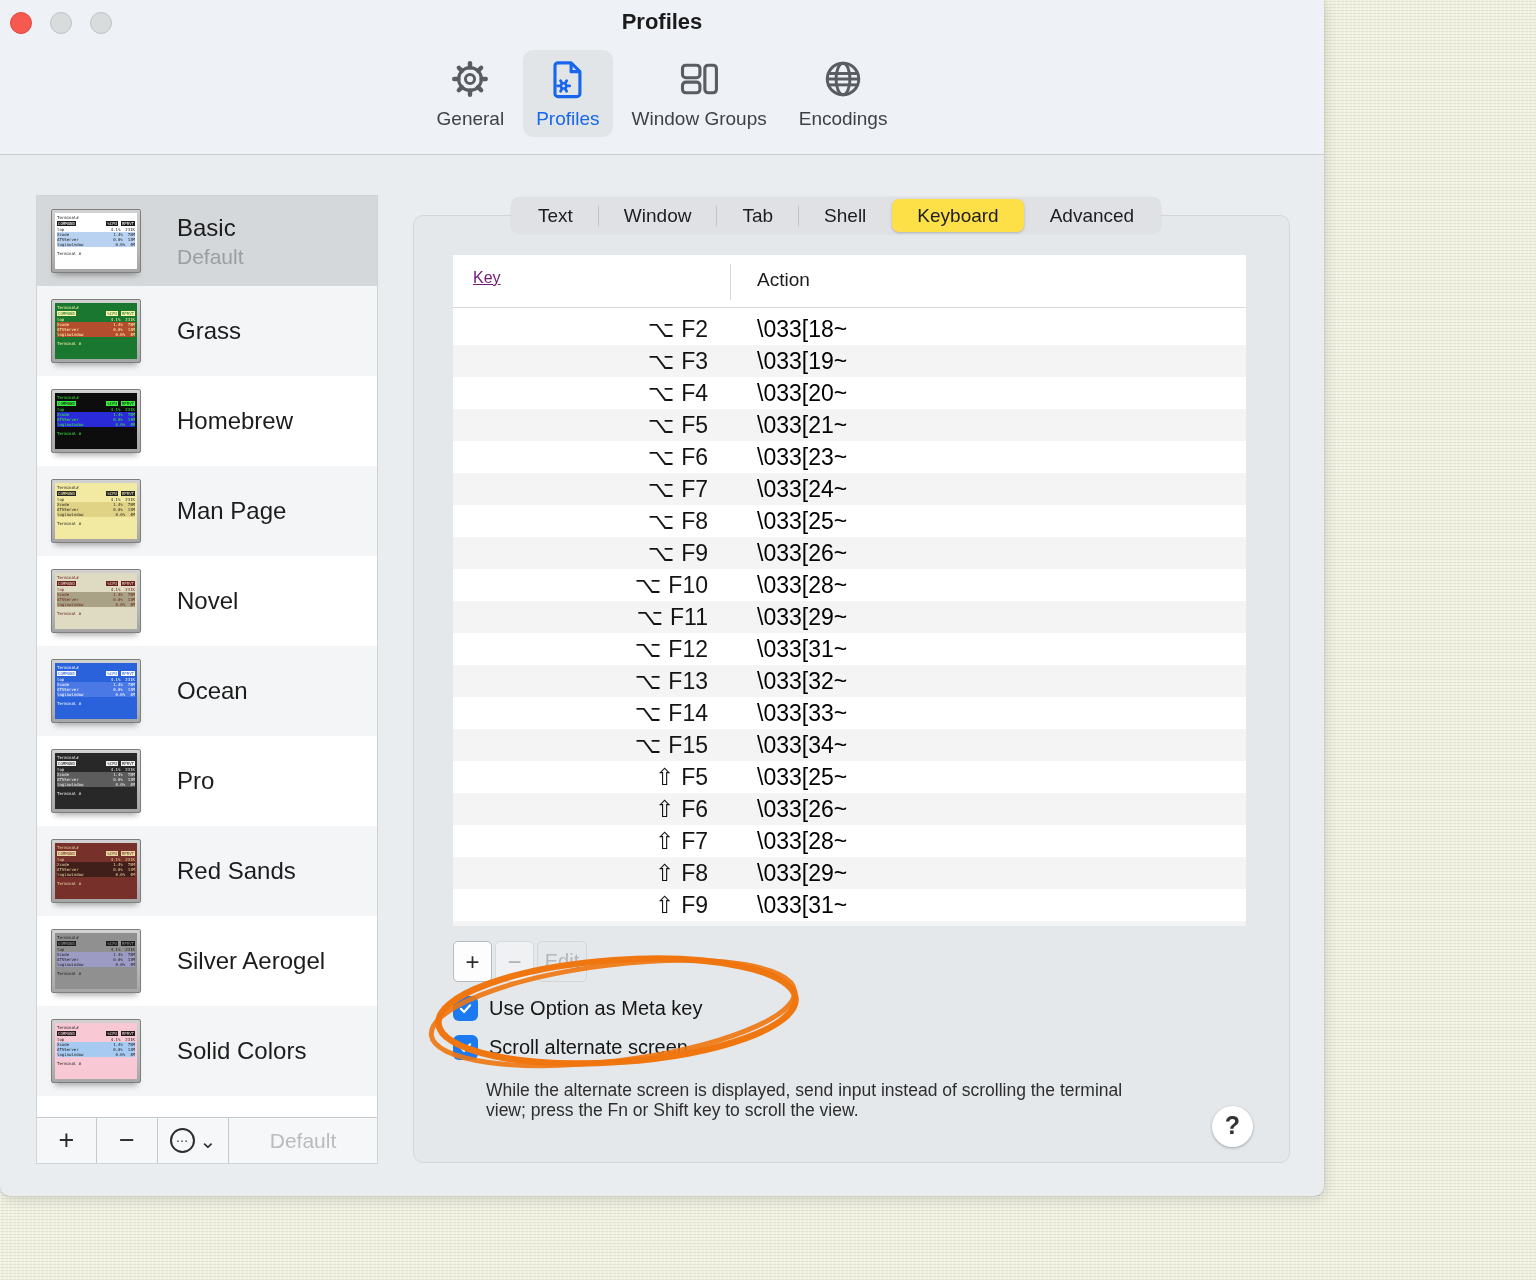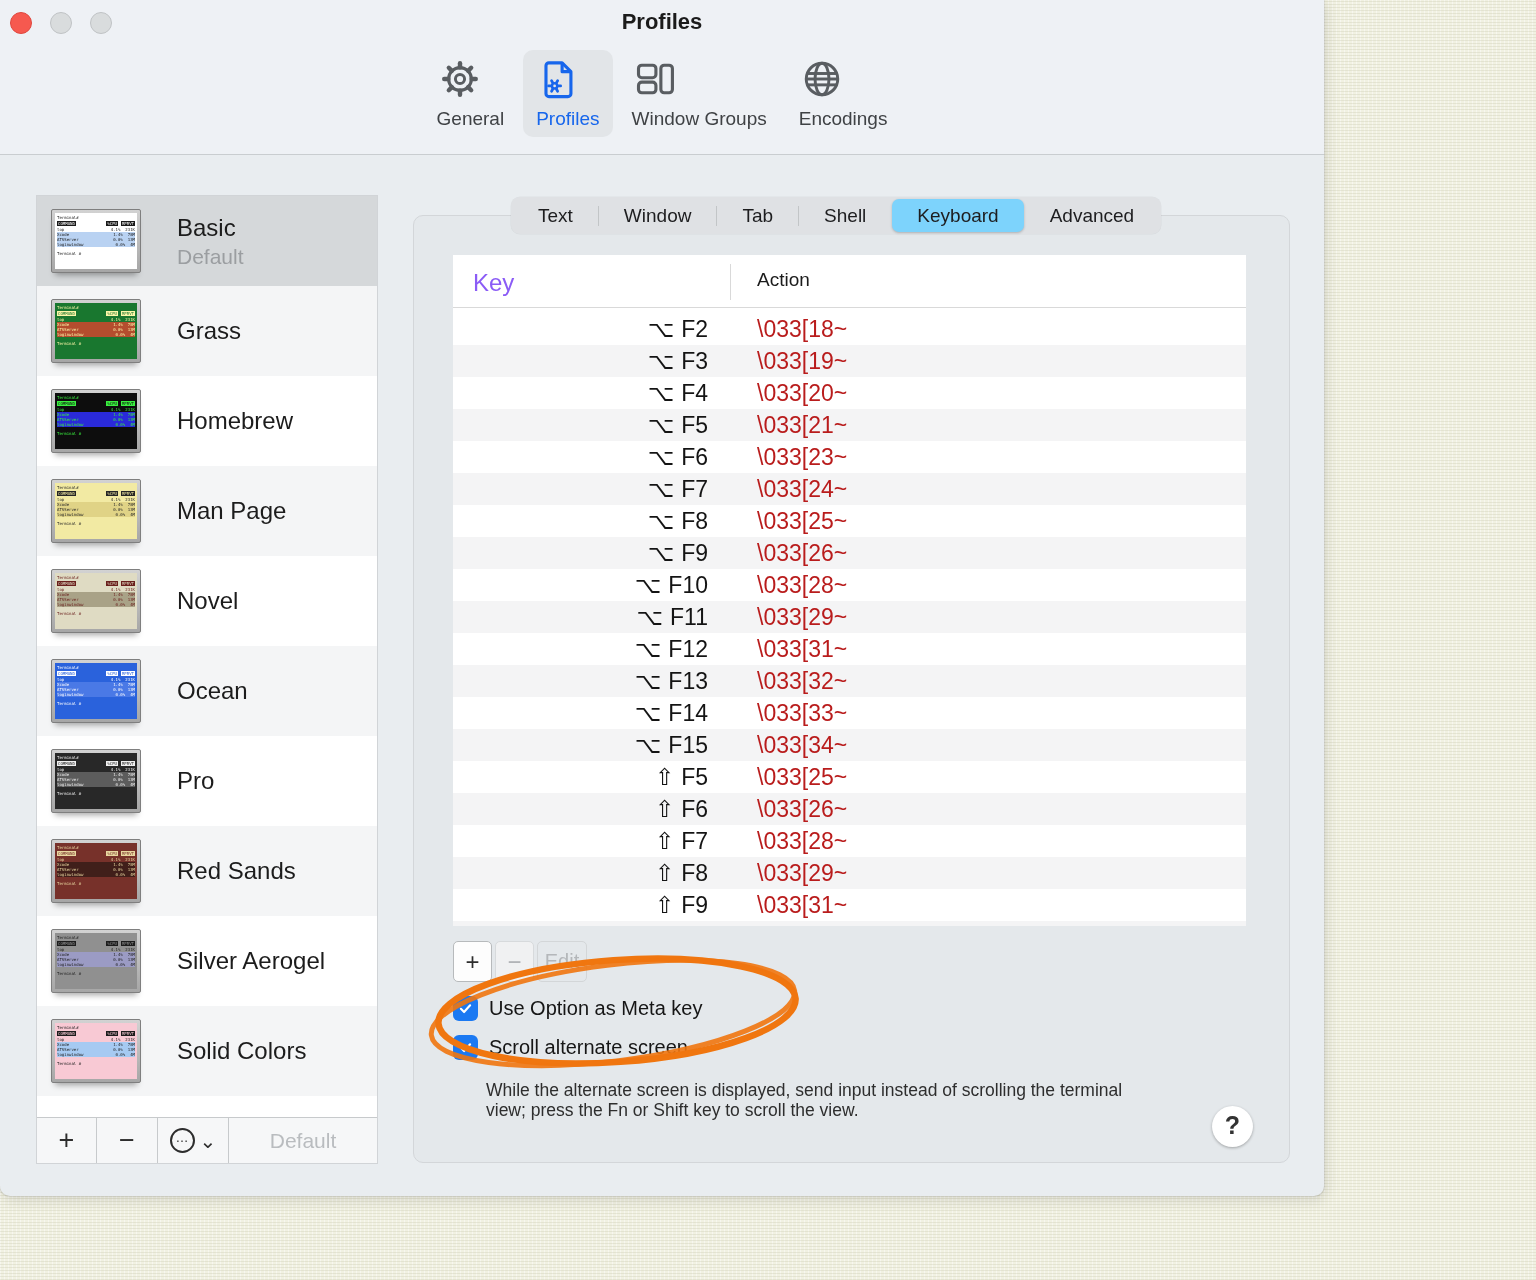--- a/index.html
+++ b/index.html
@@ -30,21 +30,21 @@
   .window-title {
     position:absolute; top:9px; left:0; width:100%;
     text-align:center; font-size:22px; font-weight:700; color:#1b1b1b;
   }
   
   .toolbar {
     position:absolute; top:50px; left:0; width:100%;
     display:flex; justify-content:center; align-items:flex-start; gap:6px;
   }
   .toolbar-item {
-    display:flex; flex-direction:column; gap:5px;
+    display:flex; flex-direction:column; align-items:center; gap:5px;
     padding:8px 13px; border-radius:10px; color:#3f4245; cursor:default;
   }
   .toolbar-item .tb-icon { width:46px; height:46px; color:#595d61; display:flex; align-items:center; justify-content:center; }
   .toolbar-item .tb-icon svg { width:44px; height:44px; }
   .toolbar-item .tb-label { font-size:19px; line-height:20px; white-space:nowrap; }
   .toolbar-item.selected { background:#e2e5e8; }
   .toolbar-item.selected .tb-label, .toolbar-item.selected .tb-icon { color:#1766ec; }
   
   .sidebar {
     position:absolute; left:37px; top:196px; width:340px; height:967px;
@@ -99,38 +99,38 @@
   .tabbar {
     position:absolute; left:511px; top:197px; height:37px;
     display:inline-flex; align-items:center;
     background:#dfe1e4; border-radius:9px; padding:2px;
     box-shadow:0 0 0 .5px rgba(0,0,0,.05);
   }
   .tab {
     font-size:19px; color:#1d1d1f; padding:0 25px; height:33px; line-height:33px;
     border-radius:7px; white-space:nowrap; cursor:default;
   }
-  .tab.selected { background:#7dd3fc; box-shadow:0 1px 2.5px rgba(0,0,0,.22); }
+  .tab.selected { background:#fde047; box-shadow:0 1px 2.5px rgba(0,0,0,.22); }
   .tab-sep { width:1px; height:20px; background:#c2c5c7; }
   .tab-sep.hide { visibility:hidden; }
   
   .kv-table {
     position:absolute; left:453px; top:255px; width:793px; height:671px;
     background:#ffffff; overflow:hidden;
   }
   .kv-header { position:relative; height:53px; background:#fff; border-bottom:1px solid #d9d9d9; }
-  .kv-header .col-key { position:absolute; left:20px; top:14px; font-size:24px; color:#8b5cf6; }
+  .kv-header .col-key { position:absolute; left:20px; top:14px; font-size:16px; color:#701a75;text-decoration:underline; }
   .kv-header .col-action { position:absolute; left:304px; top:14px; font-size:19px; color:#1b1b1b; }
   .kv-header .col-div { position:absolute; left:277px; top:9px; width:1px; height:36px; background:#d9d9d9; }
   .kv-rows { padding-top:5px; }
   .kv-row { display:flex; height:32px; align-items:center; background:#fff; font-size:23px; }
   .kv-row.alt { background:#f4f4f5; }
   .kv-row .cell-key { width:277px; text-align:right; padding-right:22px; color:#141414; }
   .kv-row .cell-key .mod { margin-right:7px; }
-  .kv-row .cell-action { padding-left:27px; color:#b91c1c; }
+  .kv-row .cell-action { padding-left:27px; color:#000000; }
   .kv-partial { height:6px; background:#f4f4f5; }
   
   .row-actions { position:absolute; left:453px; top:941px; display:flex; gap:3px; }
   .ra-btn { height:41px; border-radius:5px; font-size:24px; display:flex; align-items:center; justify-content:center; cursor:default; }
   .ra-add { width:39px; background:#fdfdfd; border:1px solid #b7babc; color:#2d2d2d; }
   .ra-remove { width:39px; background:#f0f1f2; border:1px solid #d7dadc; color:#aeb1b4; }
   .ra-edit { width:50px; background:transparent; border:1px solid #d3d6d8; color:#b4b7ba; font-size:20px; }
   .checkbox-col { position:absolute; left:453px; top:996px; display:flex; flex-direction:column; gap:14px; }
   .checkbox-row { display:flex; align-items:center; gap:11px; cursor:default; }
   .checkbox-box {

